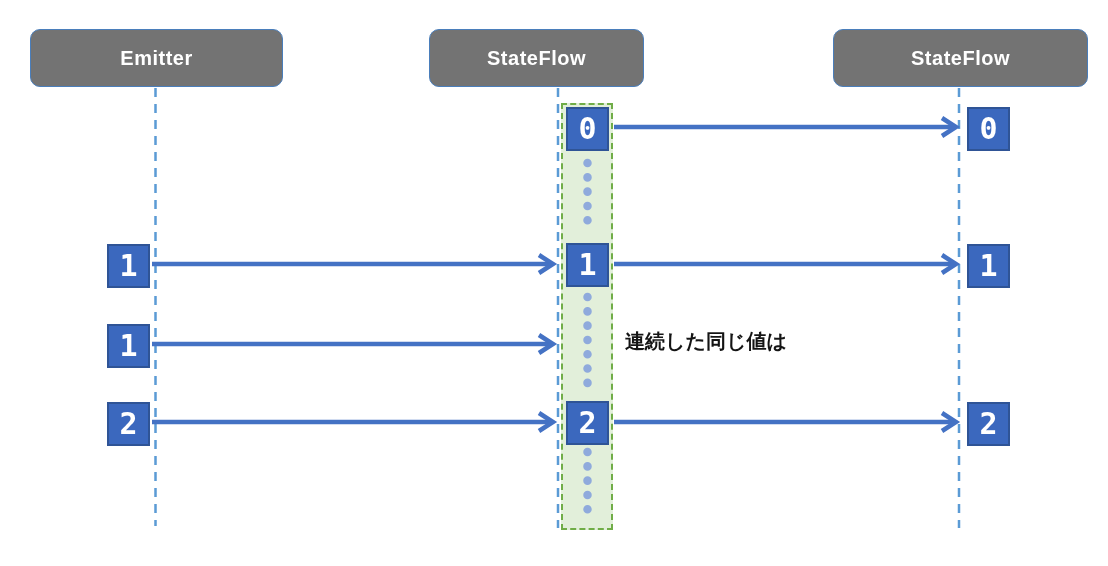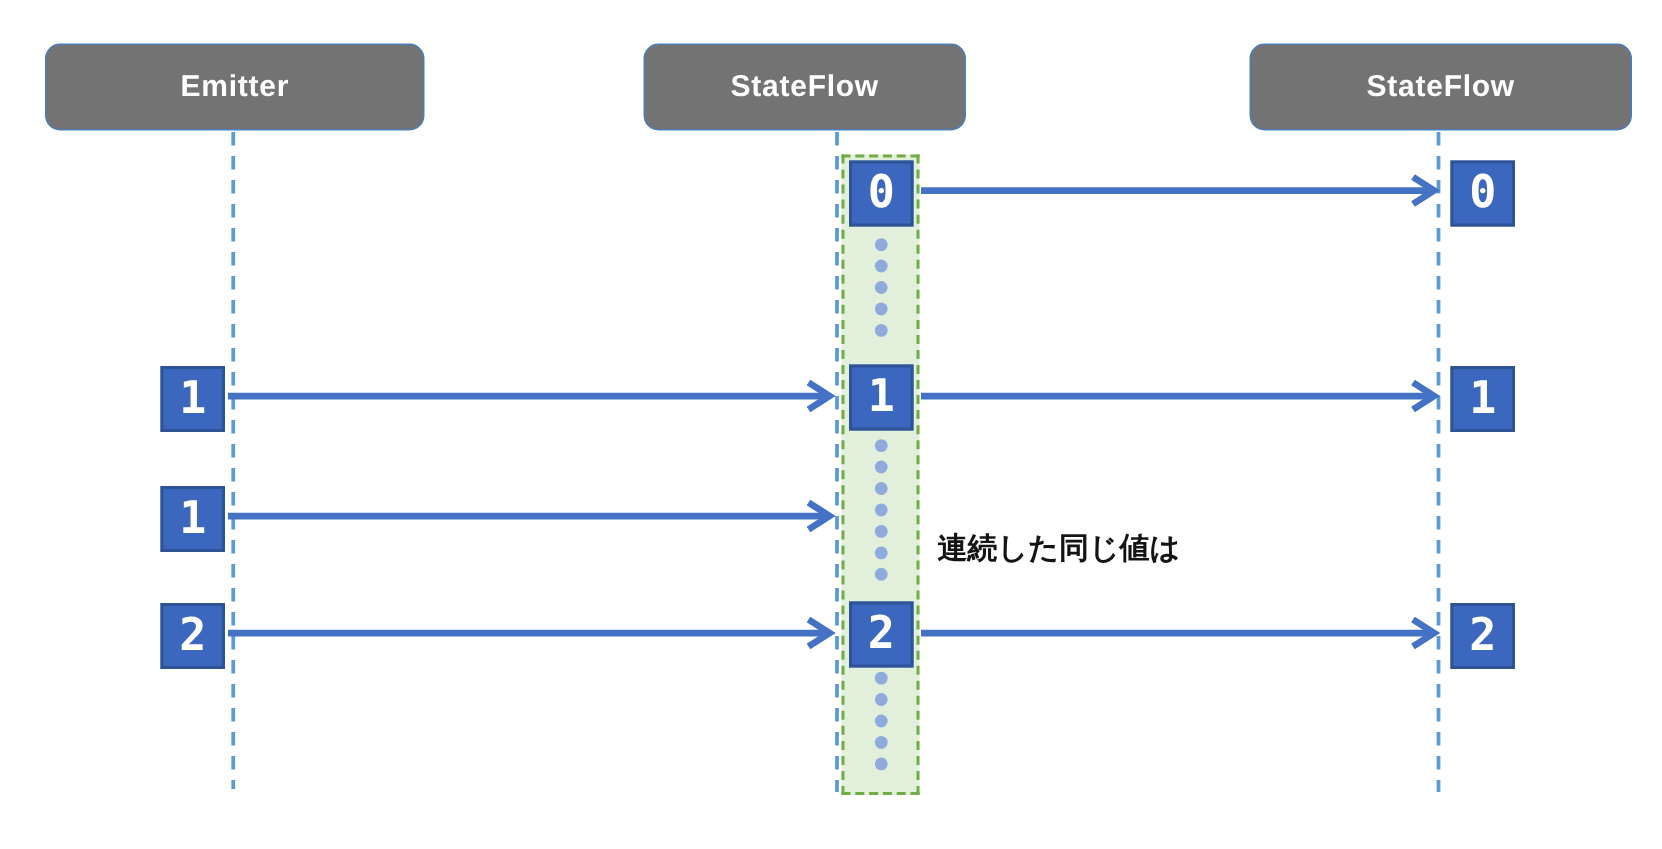--- a/index.html
+++ b/index.html
@@ -44,21 +44,20 @@
     line-height:1;
   }
   .annotation{
     position:absolute;
     left:625px;top:326px;
     color:#141414;
     font-size:20px;
     font-weight:bold;
     line-height:30px;
     white-space:nowrap;
-    margin-top:25px;
   }
   svg{position:absolute;left:0;top:0;}
 </style>
 </head>
 <body>
 
 <div id="canvas">
 
   <div class="zone"></div>
 

